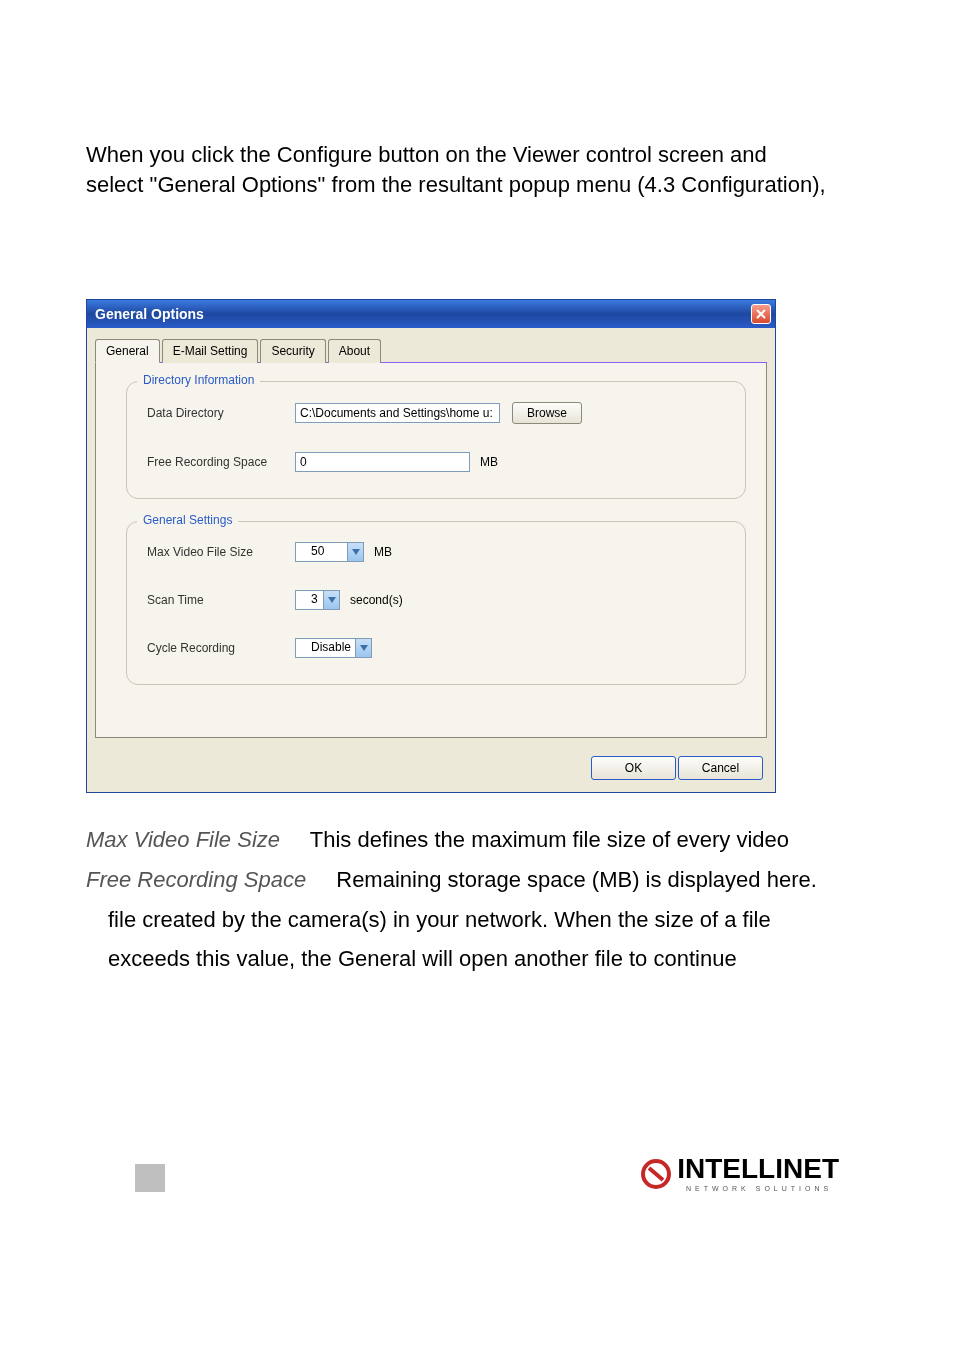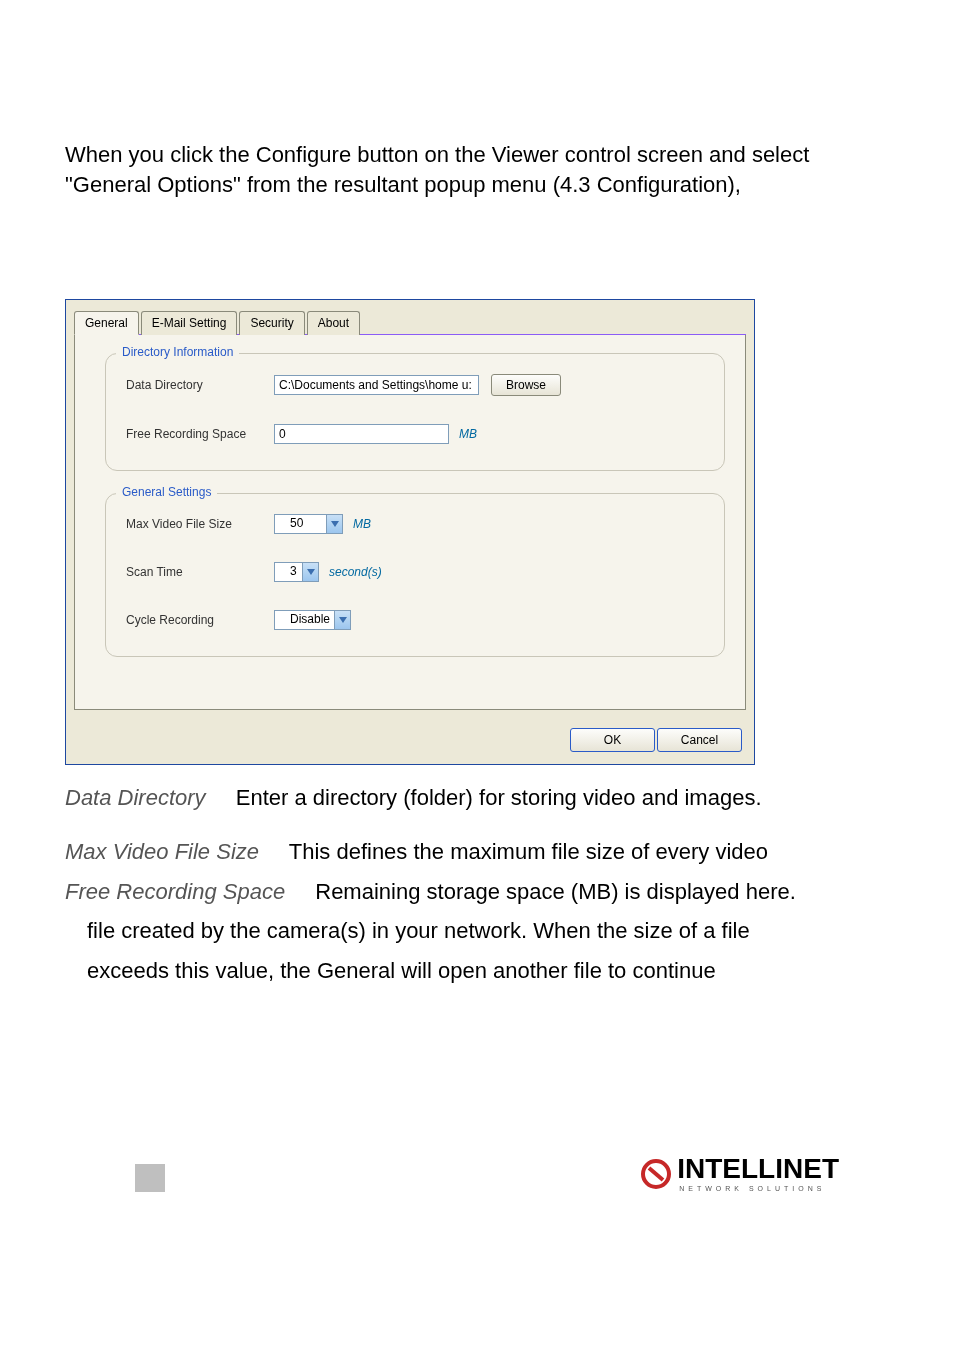--- a/index.html
+++ b/index.html
@@ -4,21 +4,21 @@
 <style>
   * { box-sizing: border-box; margin: 0; padding: 0; }
   body {
     width: 954px;
     height: 1350px;
     background: #ffffff;
     font-family: Arial, Helvetica, sans-serif;
     position: relative;
   }
   .page {
-    padding: 140px 125px 0 65px;
+    padding: 140px 125px 0 86px;
   }
   .body-text {
     font-size: 22px;
     line-height: 1.35;
     color: #000;
     margin-bottom: 100px;
   }
   .dialog {
     width: 690px;
     border: 1px solid #1e48a0;
@@ -124,24 +124,23 @@
     background: linear-gradient(to bottom, #fdfdfb, #e7e4d6);
     border-radius: 3px;
     font-size: 12px;
     color: #000;
     height: 22px;
     padding: 0 14px;
     margin-left: 12px;
     cursor: default;
   }
   .unit {
-    color: #0369a1;
+    color: #000000;
     font-size: 12px;
     margin-left: 10px;
-    font-style: italic;
   }
   .combo {
     display: inline-flex;
     align-items: stretch;
     height: 20px;
     border: 1px solid #7f9db9;
     background: #fff;
   }
   .combo-val {
     font-size: 12px;
@@ -201,21 +200,21 @@
     align-items: center;
   }
   .logo-mark {
     width: 34px;
     height: 30px;
     margin-right: 4px;
   }
   .logo-text {
     display: flex;
     flex-direction: column;
-    align-items: flex-start;
+    align-items: center;
   }
   .logo-main {
     color: #000;
     font-weight: 900;
     font-size: 28px;
     letter-spacing: 0px;
     font-family: Arial Black, Arial, sans-serif;
     line-height: 1;
   }
   .logo-sub {
@@ -234,20 +233,28 @@
     background: #bfbfbf;
   }
 </style>
 </head>
 <body>
 
 <div class="page">
   <p class="body-text">When you click the Configure button on the Viewer control screen and select "General Options" from the resultant popup menu (4.3 Configuration),</p>
 
   <div class="dialog">
+    <div class="titlebar">
+      <span class="titlebar-text">General Options</span>
+      <div class="close-btn">
+        <svg viewBox="0 0 12 12">
+          <path d="M2 2 L10 10 M10 2 L2 10" stroke="#fff" stroke-width="2" fill="none"></path>
+        </svg>
+      </div>
+    </div>
 
     <div class="tabs-wrap">
       <div class="tabs">
         <div class="tab active">General</div>
         <div class="tab">E-Mail Setting</div>
         <div class="tab">Security</div>
         <div class="tab">About</div>
       </div>
 
       <div class="tab-panel">
@@ -313,24 +320,20 @@
       </div>
     </div>
 
     <div class="dialog-footer">
       <button class="footer-btn">OK</button>
       <button class="footer-btn">Cancel</button>
     </div>
   </div>
 
   <div class="def-list">
-    <div class="def-row">
-      <span class="def-term">Data Directory</span>
-      <span>Enter a directory (folder) for storing video and images.</span>
-    </div>
     <div style="height:14px"></div>
     <div class="def-row">
       <span class="def-term">Max Video File Size</span>
       <span>This defines the maximum file size of every video</span>
     </div>
     <div class="def-row">
       <span class="def-term">Free Recording Space</span>
       <span>Remaining storage space (MB) is displayed here.</span>
     </div>
     <div class="def-row indent">file created by the camera(s) in your network. When the size of a file</div>

